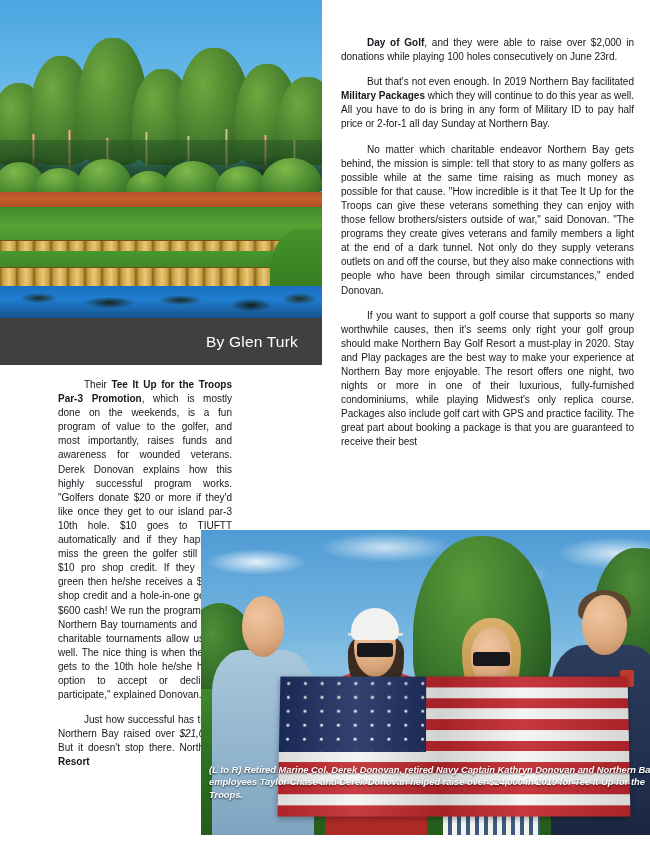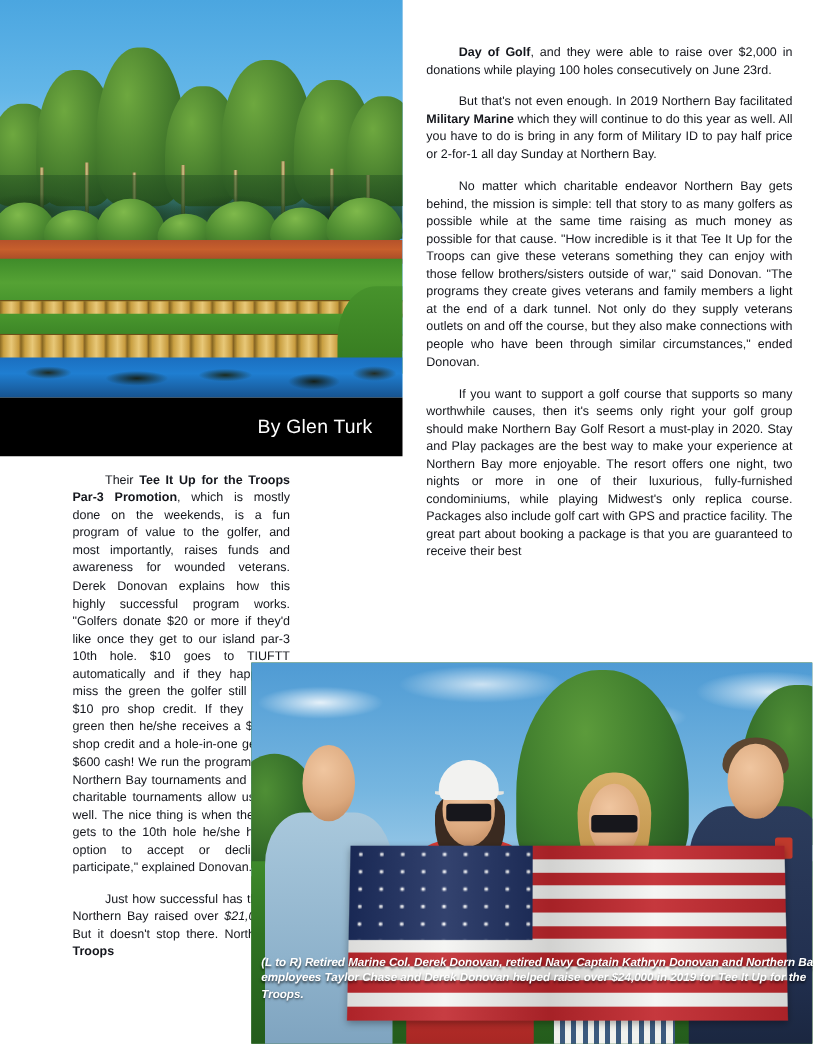--- a/index.html
+++ b/index.html
@@ -121,21 +121,21 @@
     right: 0; top: 72%; width: 16%; height: 22%;
     background: linear-gradient(to bottom, #47932c, #35791f);
     border-radius: 60% 0 0 0;
   }
   .byline-bar {
     position: absolute;
     left: 0;
     top: 318px;
     width: 322px;
     height: 47px;
-    background: #000000;
+    background: #404040;
     display: flex;
     align-items: center;
     justify-content: flex-end;
   }
   .byline-text {
     color: #ffffff;
     font-family: "Liberation Sans", sans-serif;
     font-size: 15.5px;
     letter-spacing: 0.2px;
     padding-right: 24px;
@@ -399,30 +399,30 @@
       <div class="gp-water-rocks"></div>
     </div>
   </div>
 
   <div class="byline-bar">
     <span class="byline-text">By Glen Turk</span>
   </div>
 
   <div class="col col-right">
       <p><b>Day of Golf</b><span>, and they were able to raise over $2,000 in donations while playing 100 holes consecutively on June 23rd.</span></p>
-      <p><span>But that's not even enough. In 2019 Northern Bay facilitated </span><b>Military Marine</b><span> which they will continue to do this year as well. All you have to do is bring in any form of Military ID to pay half price or 2-for-1 all day Sunday at Northern Bay.</span></p>
+      <p><span>But that's not even enough. In 2019 Northern Bay facilitated </span><b>Military Packages</b><span> which they will continue to do this year as well. All you have to do is bring in any form of Military ID to pay half price or 2-for-1 all day Sunday at Northern Bay.</span></p>
       <p><span>No matter which charitable endeavor Northern Bay gets behind, the mission is simple: tell that story to as many golfers as possible while at the same time raising as much money as possible for that cause. "How incredible is it that Tee It Up for the Troops can give these veterans something they can enjoy with those fellow brothers/sisters outside of war," said Donovan. "The programs they create gives veterans and family members a light at the end of a dark tunnel. Not only do they supply veterans outlets on and off the course, but they also make connections with people who have been through similar circumstances," ended Donovan.</span></p>
       <p><span>If you want to support a golf course that supports so many worthwhile causes, then it's seems only right your golf group should make Northern Bay Golf Resort a must-play in 2020. Stay and Play packages are the best way to make your experience at Northern Bay more enjoyable. The resort offers one night, two nights or more in one of their luxurious, fully-furnished condominiums, while playing Midwest's only replica course. Packages also include golf cart with GPS and practice facility. The great part about booking a package is that you are guaranteed to receive their best</span></p>
     </div>
 
   <div class="col col-left">
     <div class="photo-float"></div>
     <div>
         <p><span>Their </span><b>Tee It Up for the Troops Par-3 Promotion</b><span>, which is mostly done on the weekends, is a fun program of value to the golfer, and most importantly, raises funds and awareness for wounded veterans. Derek Donovan explains how this highly successful program works. "Golfers donate $20 or more if they'd like once they get to our island par-3 10th hole. $10 goes to TIUFTT automatically and if they happen to miss the green the golfer still gets a $10 pro shop credit. If they hit the green then he/she receives a $20 pro shop credit and a hole-in-one gets you $600 cash! We run the program during Northern Bay tournaments and if other charitable tournaments allow us to as well. The nice thing is when the golfer gets to the 10th hole he/she has the option to accept or decline to participate," explained Donovan.</span></p>
-        <p><span>Just how successful has the Par-3 Shootout been? In 2019 Northern Bay raised over </span><i>$21,000</i><span> for wounded veterans alone. But it doesn't stop there. Northern Bay also participates in the </span><b>Troops</b></p>
+        <p><span>Just how successful has the Par-3 Shootout been? In 2019 Northern Bay raised over </span><i>$21,000</i><span> for wounded veterans alone. But it doesn't stop there. Northern Bay also participates in the </span><b>Resort</b></p>
       </div>
   </div>
 
   <div class="group-photo">
     <div class="grp-sky"></div>
     <div class="grp-clouds"></div>
     <div class="grp-tree-l"></div>
     <div class="grp-bigtree"></div>
     <div class="grp-tree-r"></div>
     <div class="grp-grass"></div>

